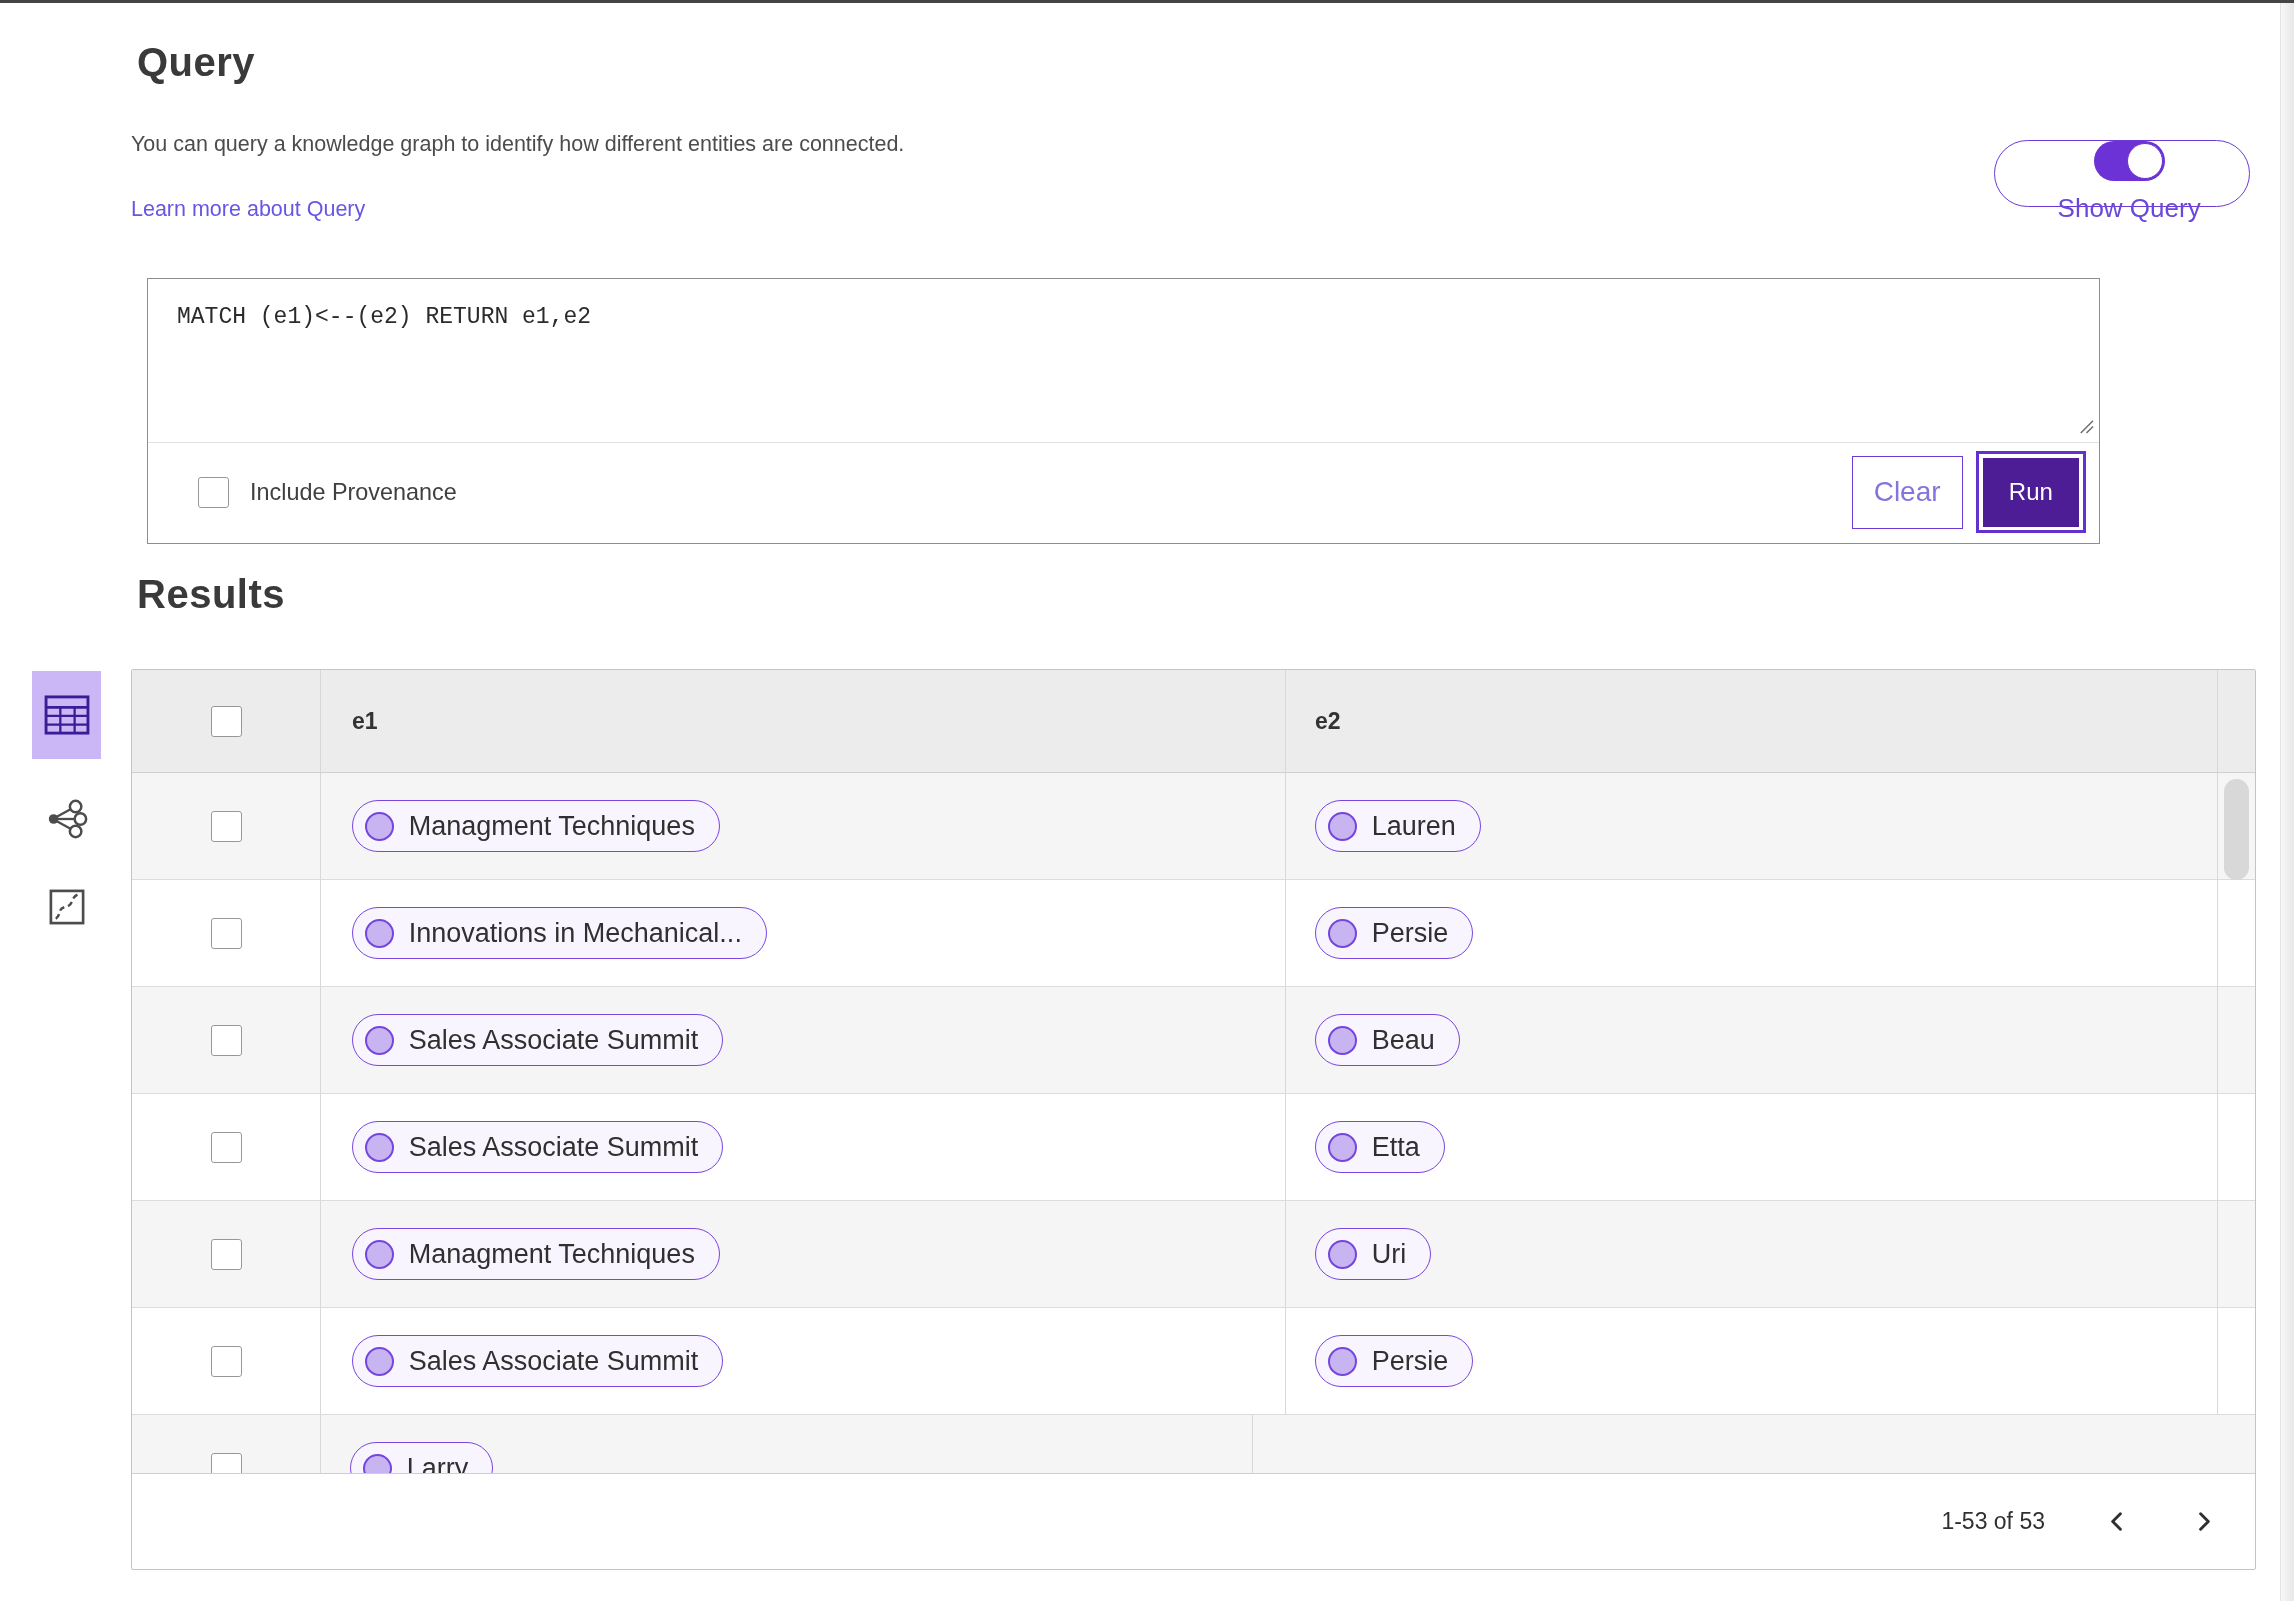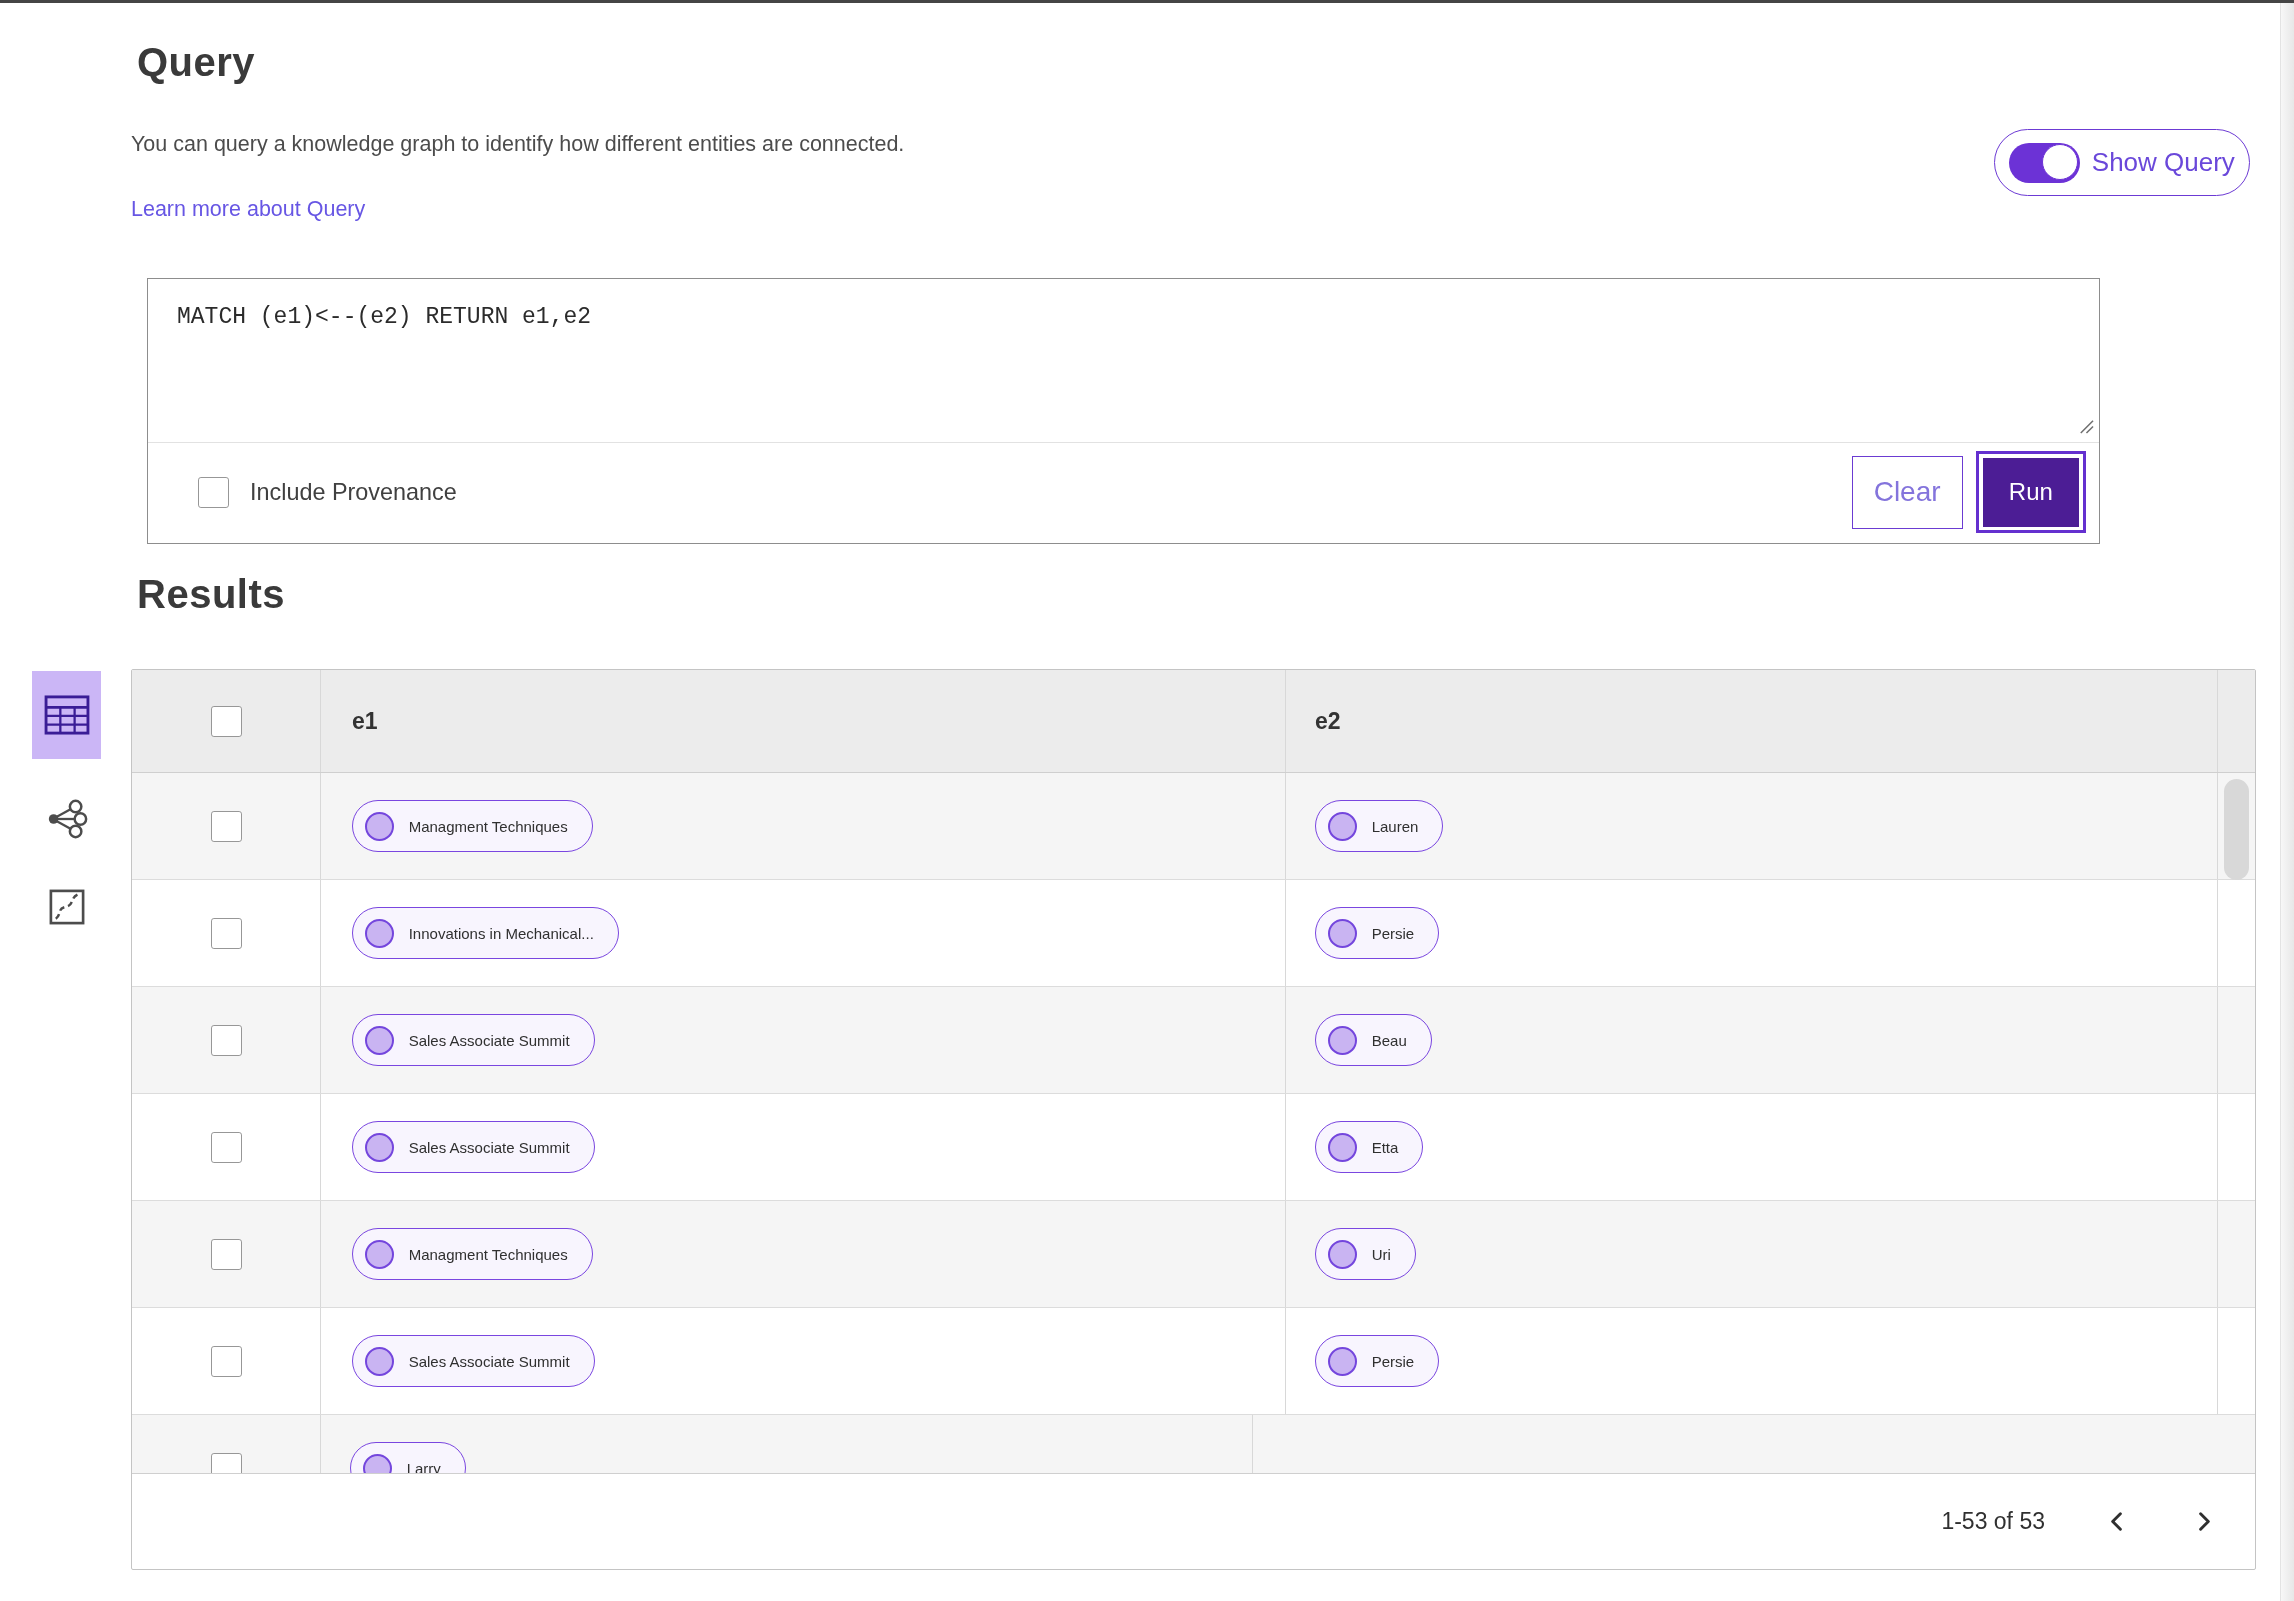--- a/index.html
+++ b/index.html
@@ -11,23 +11,23 @@
                  background:linear-gradient(to right,#f7f7f7,#e7e7e7); border-left:1px solid #e3e3e3; }
 
   .h1 { position:absolute; left:137px; font-size:40px; font-weight:700; color:#3a3a3a; letter-spacing:0.5px; }
   #query-title { top:40px; }
   #results-title { top:572px; }
 
   .desc { position:absolute; left:131px; top:132px; font-size:21.5px; color:#4c4c4c; }
   .link { position:absolute; left:131px; top:197px; font-size:21.5px; color:#6756e4; cursor:pointer; }
 
   
-  .toggle-pill { position:absolute; left:1994px; top:129px; width:256px; height:67px;
+  .toggle-pill { position:absolute; left:1994px; top:140px; width:256px; height:67px;
                  border:1.9px solid #6c3ad4; border-radius:34px; background:#fff;
-                 display:flex; align-items:center; padding-left:14.3px; gap:11.5px; cursor:pointer; }
+                 display:flex; align-items:center; padding-left:14.3px; gap:11.5px; cursor:pointer;flex-direction:column; }
   .toggle-track { position:relative; width:71px; height:40px; background:#6c32d6; border-radius:20px; flex:0 0 auto; }
   .toggle-knob { position:absolute; right:1.9px; top:1.9px; width:36px; height:36px; background:#fff;
                  border:1.9px solid #6c32d6; border-radius:50%; }
   .toggle-label { font-size:26px; color:#6a48da; }
 
   
   .query-box { position:absolute; left:131px; top:278px; width:1953px; height:266px;
                border:1.9px solid #8d8d8d; background:#fff;margin-left:16px; }
   .query-editor { position:relative; width:100%; height:163px; }
   .query-text { padding:25px 29px; font-family:"Liberation Mono","DejaVu Sans Mono",monospace;
@@ -65,21 +65,21 @@
   .col-e2 { width:932px; display:flex; align-items:center; padding-left:29px; border-right:1px solid #d8d8d8; }
   .col-scroll { width:36px; }
   .th-label { font-size:23px; font-weight:700; color:#333; }
   .scroll-thumb { position:absolute; left:2092px; top:109px; width:25px; height:101px;
                   background:#d8d8d8; border-radius:12.4px; }
 
   .entity-pill { display:inline-flex; align-items:center; gap:14.3px; height:52px;
                  padding:0 24px 0 12.4px; border:1.9px solid #7a46e0; border-radius:27px;
                  background:#f8f5fe; cursor:pointer; }
   .entity-dot { width:29px; height:29px; border-radius:50%; background:#c9b4f2; border:2.4px solid #7446dd; }
-  .pill-label { font-size:15px; color:#303030; white-space:nowrap; }
+  .pill-label { font-size:27px; color:#303030; white-space:nowrap; }
 
   .tfoot { position:absolute; left:0; bottom:0; width:100%; height:96px; background:#fff;
            border-top:1px solid #cfcfcf; border-radius:0 0 7.6px 7.6px;
            display:flex; align-items:center; justify-content:flex-end; gap:59px; padding-right:38px; }
   .range-label { font-size:23px; color:#303030; }
   .page-btn { background:none; border:none; cursor:pointer; display:flex; align-items:center; }
 </style>
 </head>
 <body>
 

